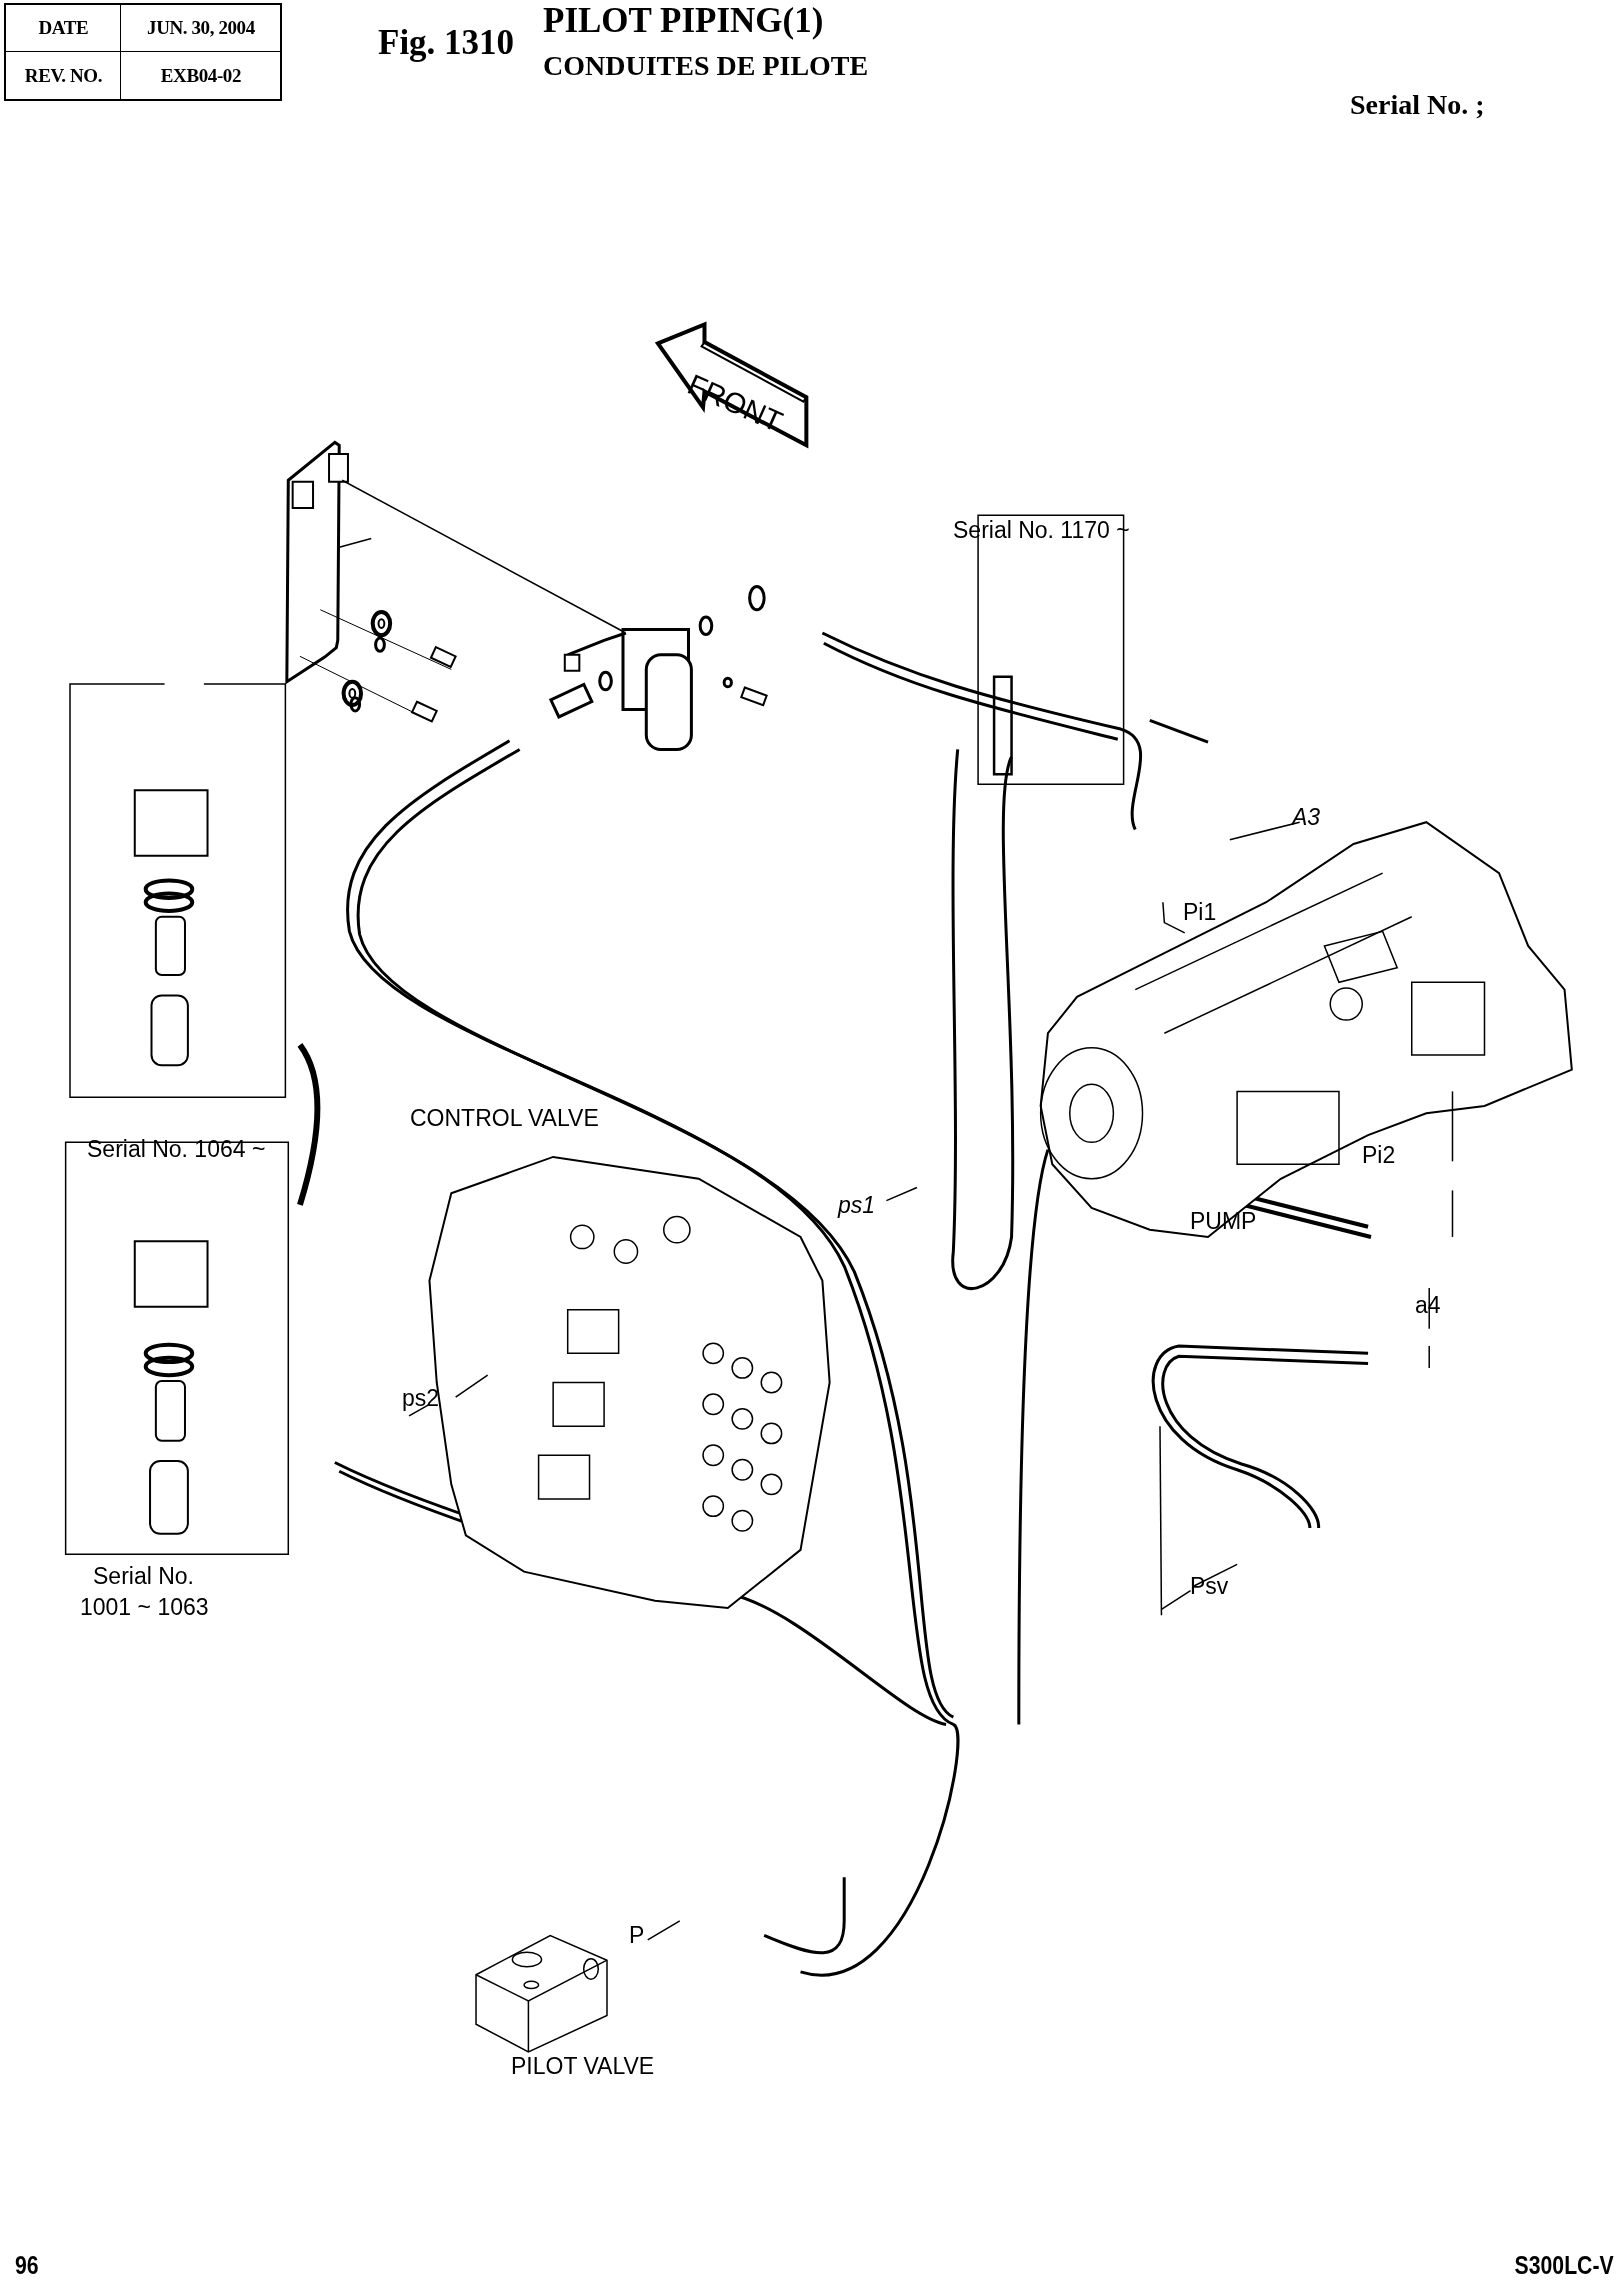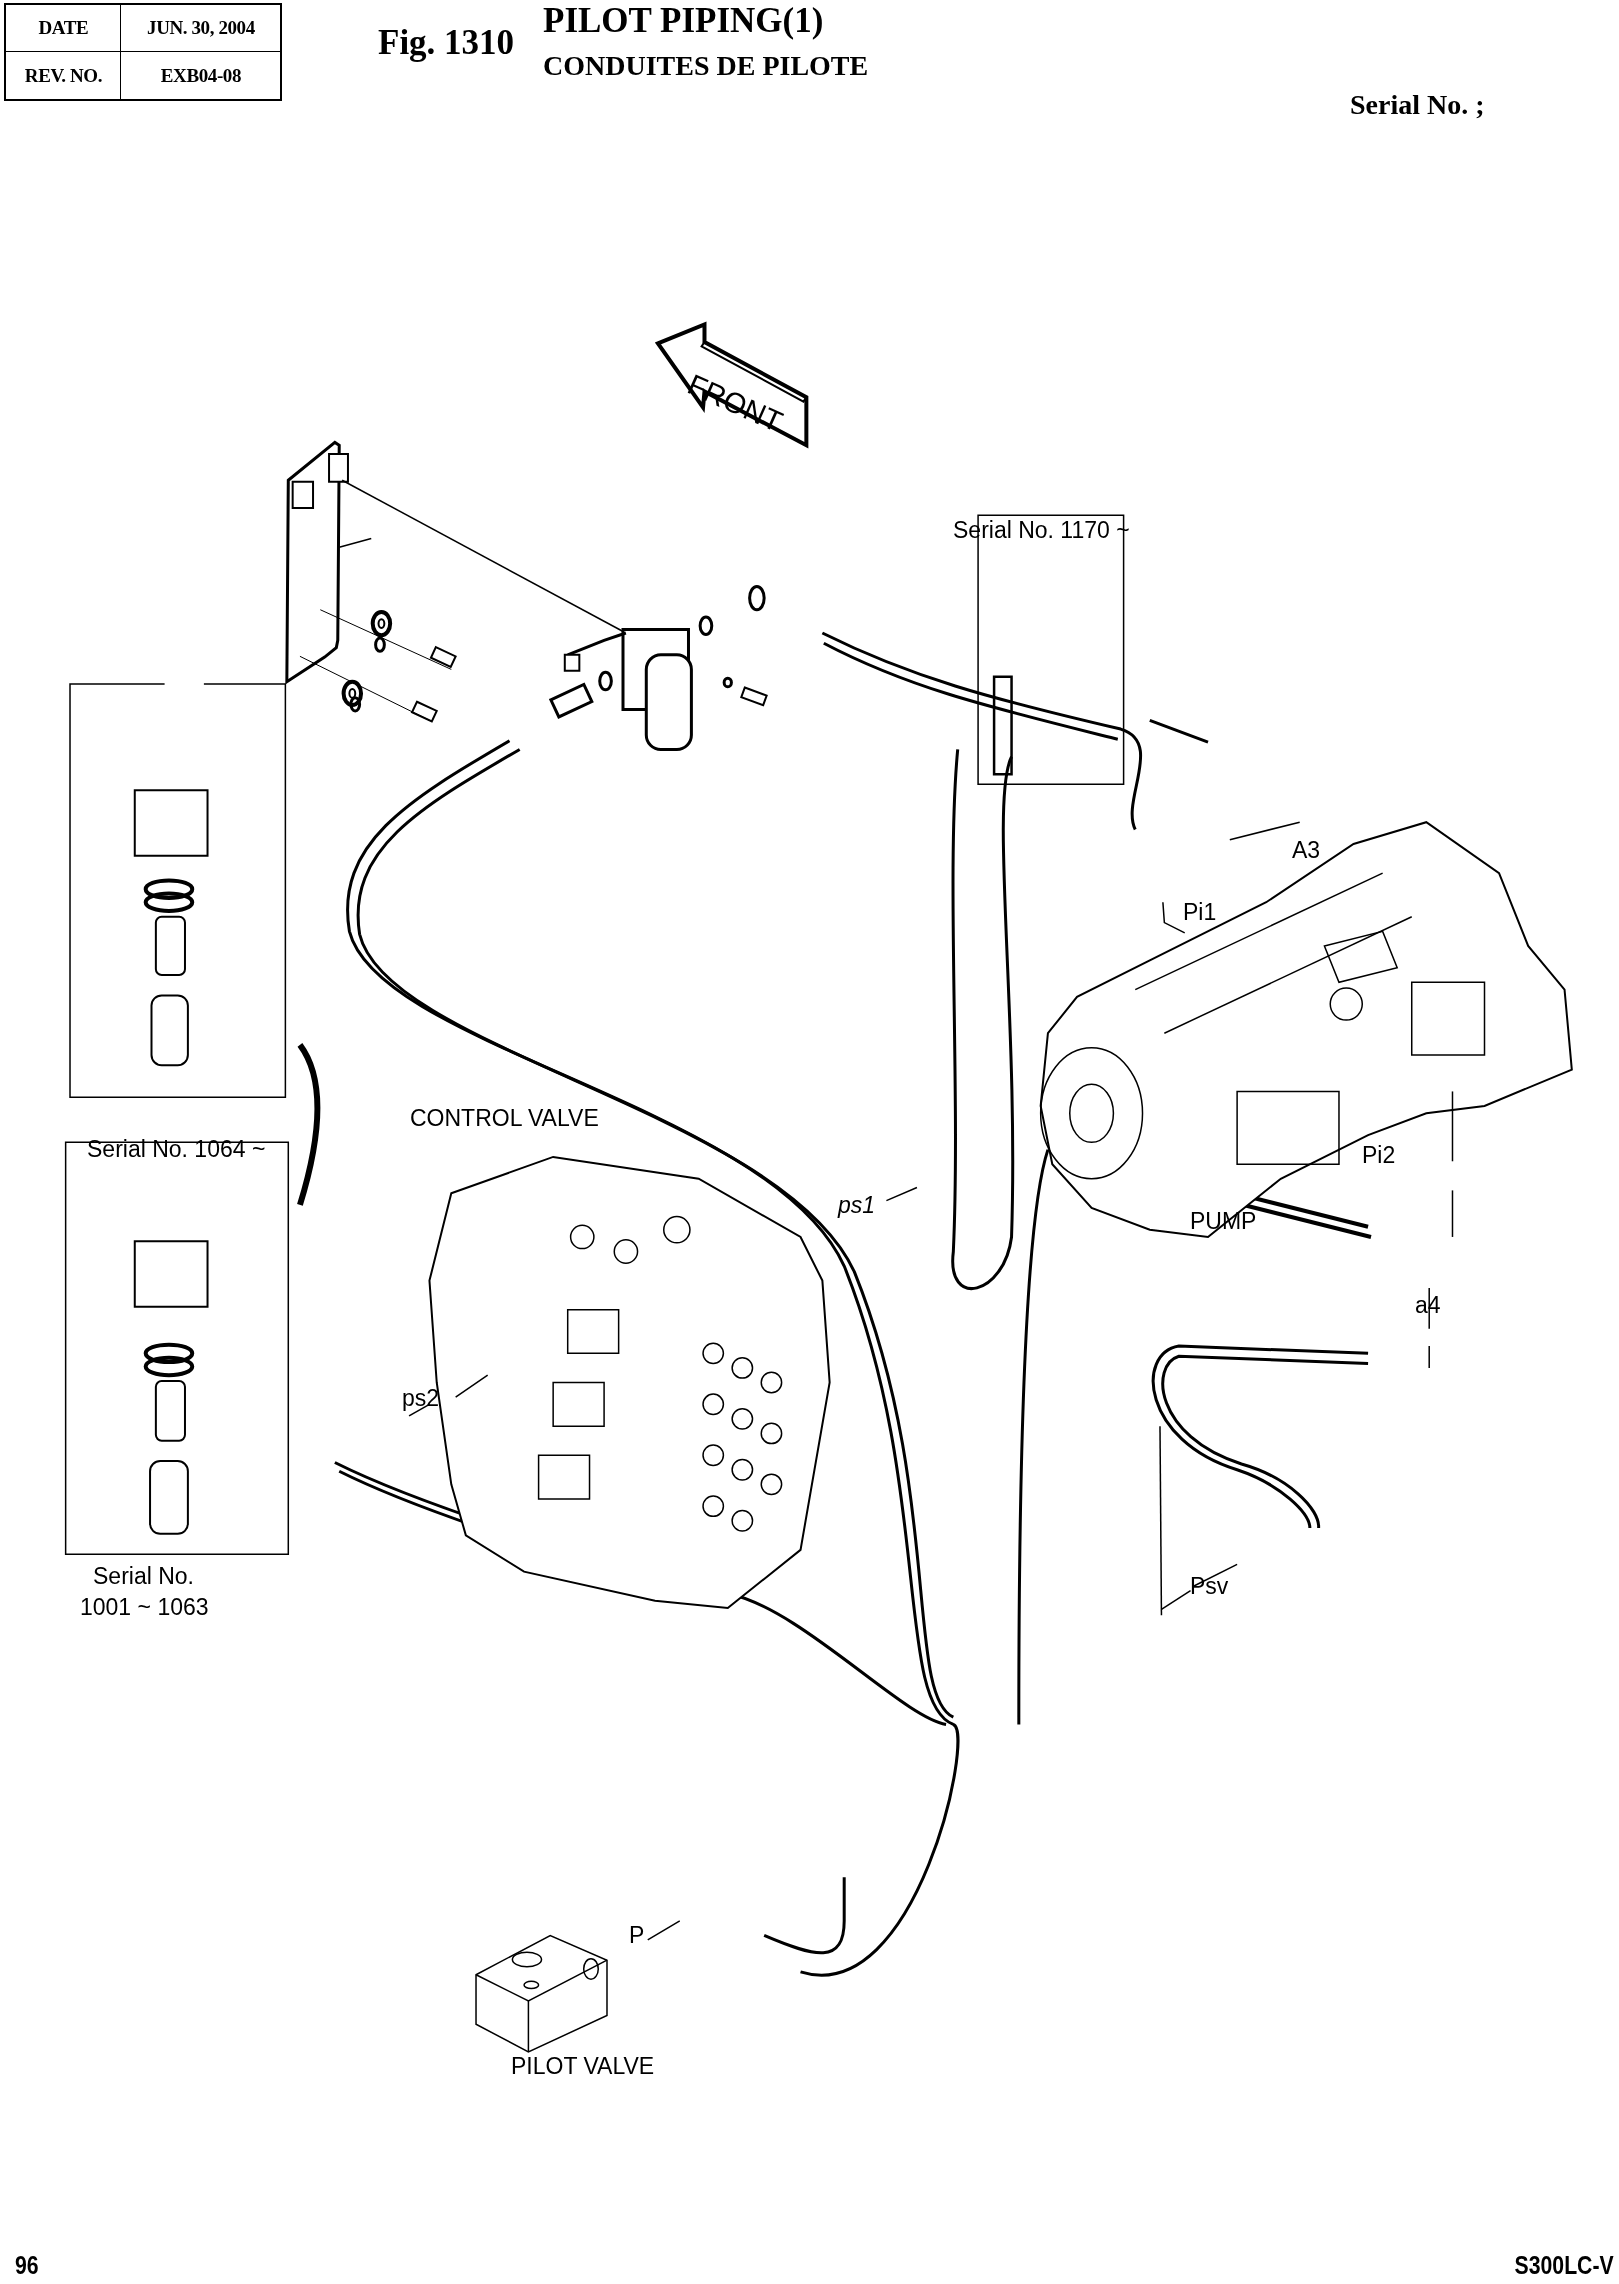--- a/index.html
+++ b/index.html
@@ -21,21 +21,21 @@
 <body>
 
 <table id="rev-table">
   <tbody>
       <tr>
     <td>DATE</td>
     <td>JUN. 30, 2004</td>
   </tr>
   <tr>
     <td>REV. NO.</td>
-    <td>EXB04-08</td>
+    <td>EXB04-02</td>
   </tr>
 </tbody>
   </table>
 
 <div id="fig-num" class="abs serif">Fig. 1310</div>
 <div id="title-1" class="abs serif">PILOT PIPING(1)</div>
 <div id="title-2" class="abs serif">CONDUITES DE PILOTE</div>
 <div id="serial-top" class="abs serif">Serial No. ;</div>
 
 <svg id="drawing" width="1620" height="2284" viewBox="0 0 2226 3139" fill="none" stroke="#000" stroke-width="2">
@@ -185,21 +185,21 @@
 <div class="lbl" style="left:696px;top:368px;font-size:29px;transform:rotate(24deg);transform-origin:left top;">FRONT</div>
 <div class="lbl" style="left:953px;top:517px;">Serial No. 1170 ~</div>
 <div class="lbl" style="left:87px;top:1136px;">Serial No. 1064 ~</div>
 <div class="lbl" style="left:93px;top:1563px;">Serial No.</div>
 <div class="lbl" style="left:80px;top:1594px;">1001 ~ 1063</div>
 
 <div class="lbl" style="left:410px;top:1105px;">CONTROL VALVE</div>
 <div class="lbl" style="left:1190px;top:1208px;">PUMP</div>
 <div class="lbl" style="left:467px;top:2053px;margin-left:44px;">PILOT VALVE</div>
 
-<div class="lbl" style="left:1292px;top:837px;">A3</div>
+<div class="lbl" style="left:1292px;top:804px;font-style:italic;">A3</div>
 <div class="lbl" style="left:1183px;top:899px;">Pi1</div>
 <div class="lbl" style="left:1362px;top:1142px;">Pi2</div>
 <div class="lbl" style="left:1415px;top:1292px;">a4</div>
 <div class="lbl" style="left:838px;top:1192px;font-style:italic;">ps1</div>
 <div class="lbl" style="left:402px;top:1385px;">ps2</div>
 <div class="lbl" style="left:1190px;top:1573px;">Psv</div>
 <div class="lbl" style="left:629px;top:1922px;">P</div>
 
 <div class="footer" style="left:14.6px;transform-origin:left bottom;">96</div>
 <div class="footer" style="right:5.8px;transform-origin:right bottom;">S300LC-V</div>

